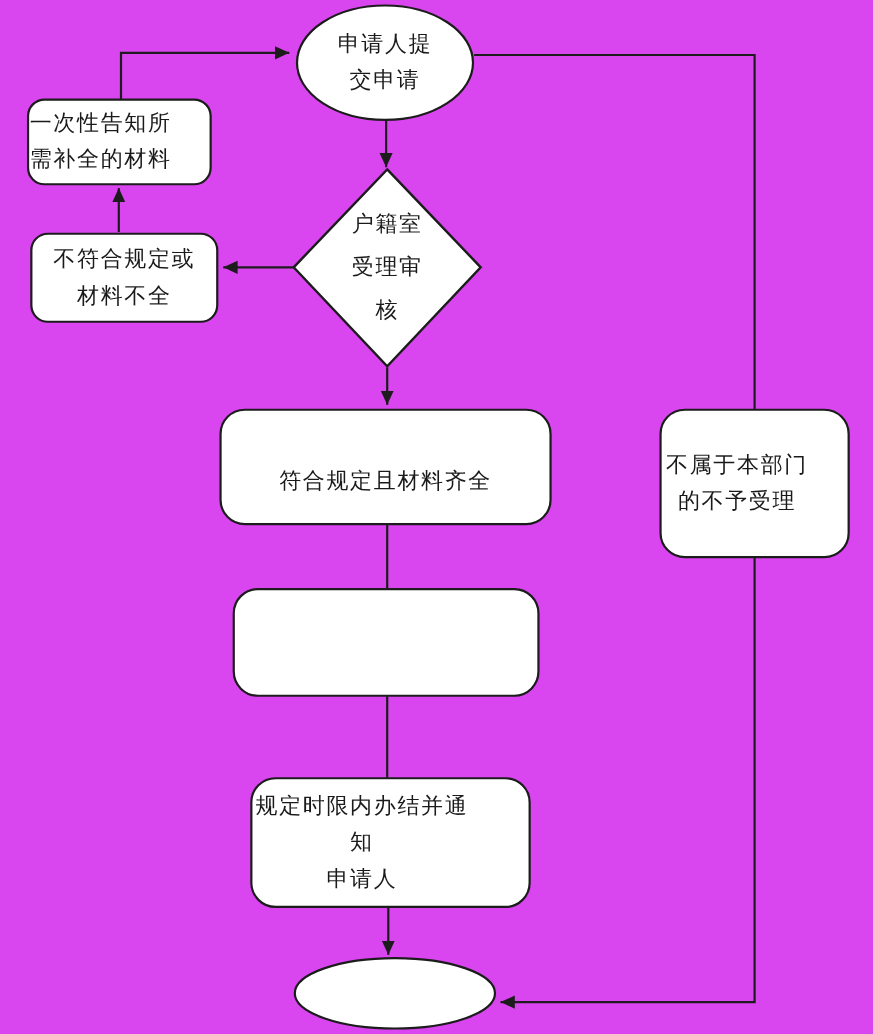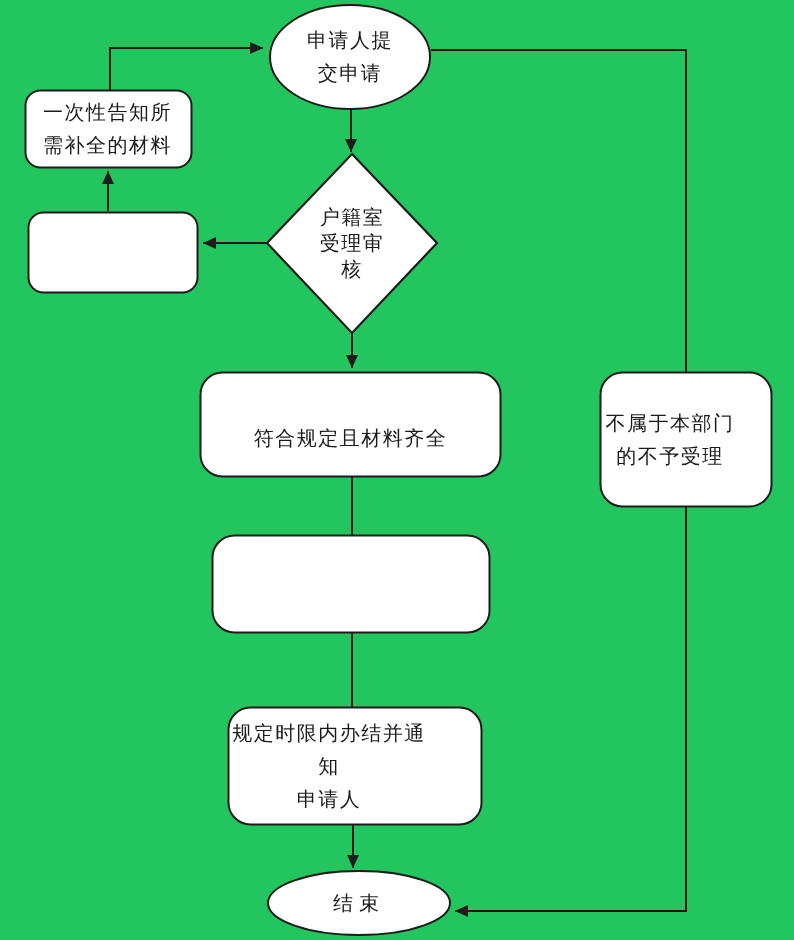--- a/index.html
+++ b/index.html
@@ -4,21 +4,21 @@
 <style>
   html, body {
     margin: 0;
     padding: 0;
     background: #ffffff;
   }
   .stage {
     position: relative;
     width: 794px;
     height: 940px;
-    background: #22c55e;
+    background: #d946ef;
     font-family: "Liberation Serif", "DejaVu Serif", serif;
     overflow: hidden;
   }
   .stage svg {
     position: absolute;
     left: 0;
     top: 0;
   }
   .label {
     position: absolute;
@@ -26,21 +26,21 @@
     align-items: center;
     justify-content: center;
     text-align: center;
     white-space: pre-line;
     font-size: 20px;
     line-height: 33px;
     letter-spacing: 1.5px;
     color: #1a1a1a;
     pointer-events: none;
   }
-  .label-review { line-height: 26px; }
+  .label-review { line-height: 39px; }
   .label-end { letter-spacing: 6px; }
 </style>
 </head>
 <body>
 
 <div class="stage">
 
   <svg width="794" height="940" viewBox="0 0 794 940">
     <defs>
       <marker id="arrow" markerUnits="userSpaceOnUse" markerWidth="15" markerHeight="13" refX="13" refY="6" orient="auto">
@@ -80,32 +80,33 @@
       <rect x="212.5" y="535.5" width="277" height="97" rx="22"></rect>
       <rect x="228.5" y="707.5" width="253" height="117" rx="22"></rect>
       <rect x="600.5" y="372.5" width="171" height="134" rx="22"></rect>
       <ellipse cx="359" cy="903" rx="91" ry="32"></ellipse>
     </g>
   </svg>
 
   <div class="label" style="left:272px; top:8px; width:156px; height:98px;">申请人提
 交申请</div>
 
-  <div class="label" style="left:24px; top:90px; width:167px; height:78px;">一次性告知所
+  <div class="label" style="left:8px; top:90px; width:167px; height:78px;">一次性告知所
 需补全的材料</div>
 
+  <div class="label" style="left:28px; top:212px; width:170px; height:81px;">不符合规定或
+材料不全</div>
 
   <div class="label label-review" style="left:292px; top:155px; width:120px; height:176px;">户籍室
 受理审
 核</div>
 
   <div class="label" style="left:200px; top:372px; width:301px; height:132px;">符合规定且材料齐全</div>
 
 
   <div class="label" style="left:228px; top:707px; width:202px; height:118px;">规定时限内办结并通知
 申请人</div>
 
   <div class="label" style="left:600px; top:372px; width:140px; height:135px;">不属于本部门
 的不予受理</div>
 
-  <div class="label label-end" style="left:270px; top:873px; width:178px; height:60px;">结束</div>
 
 </div>
 
 </body></html>

